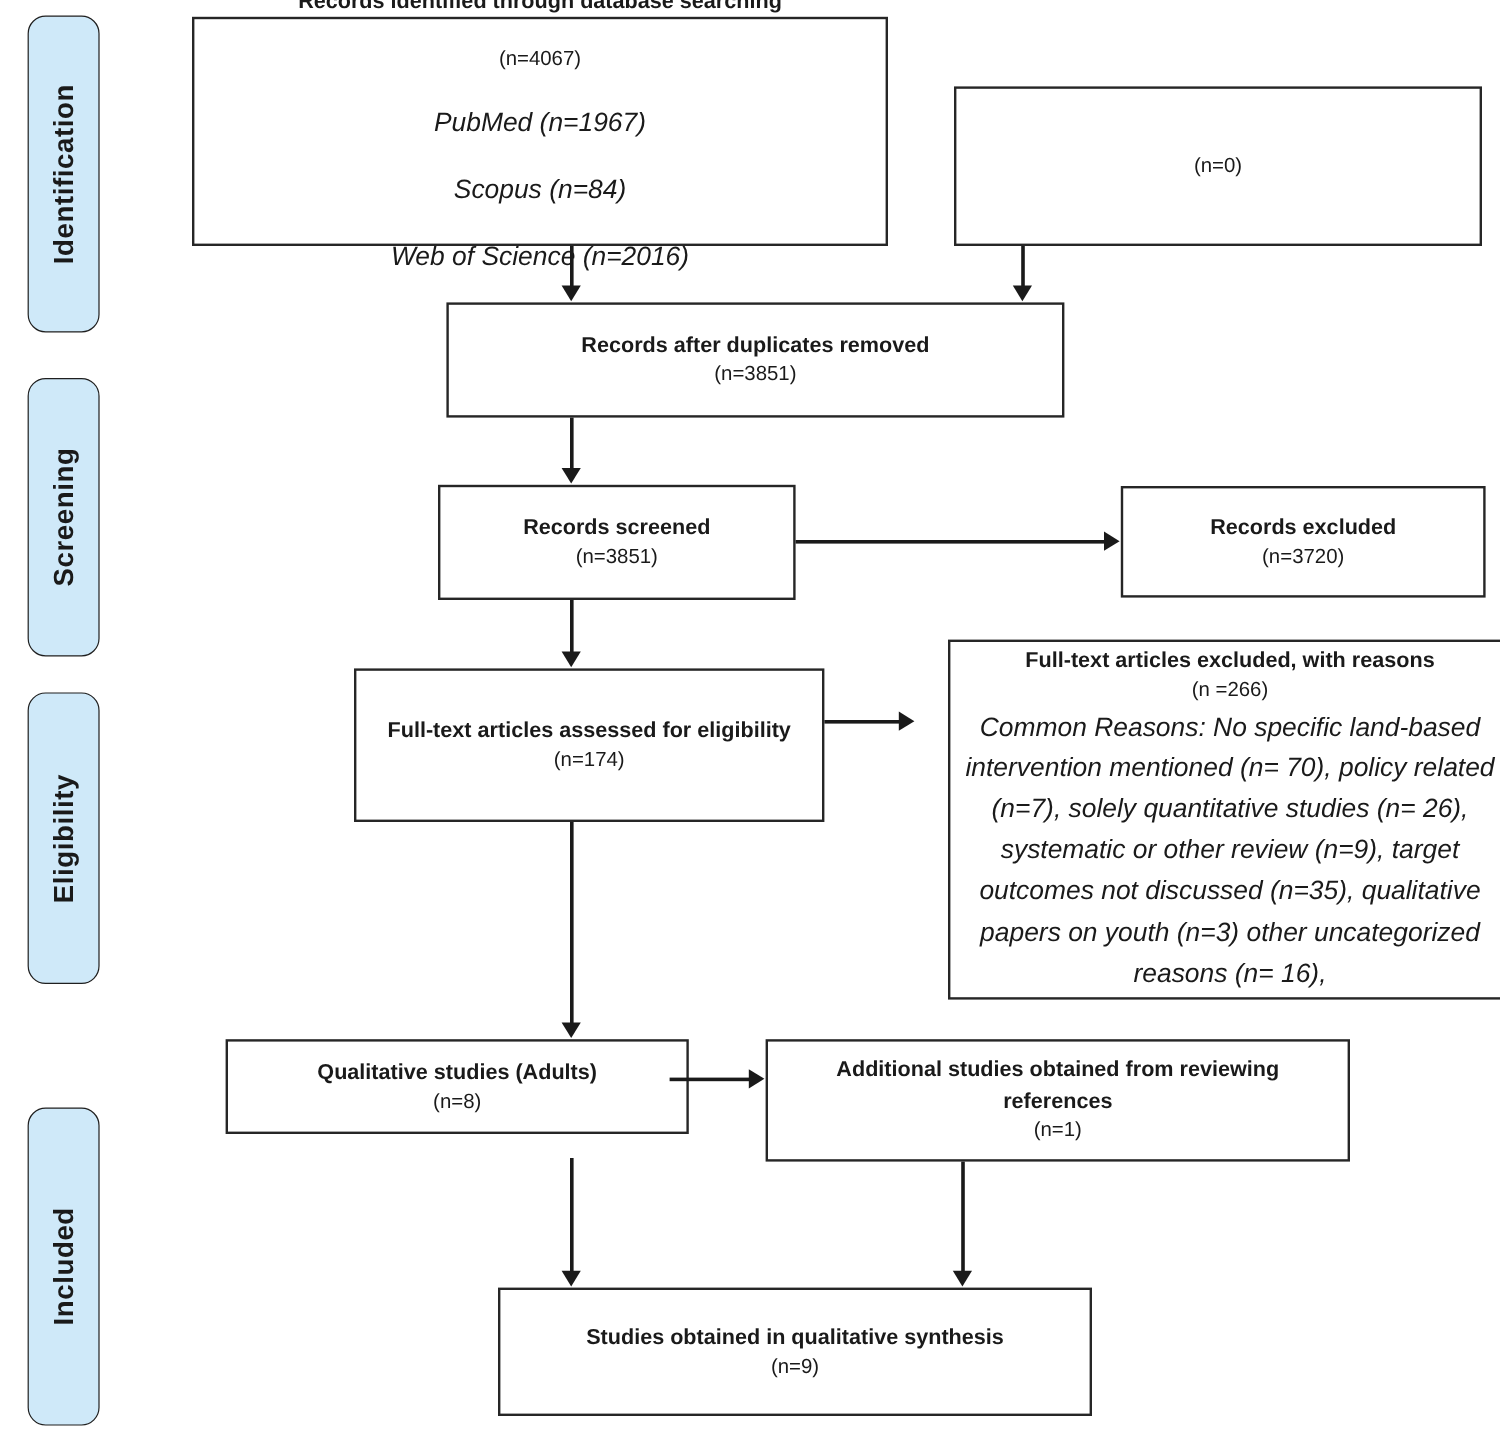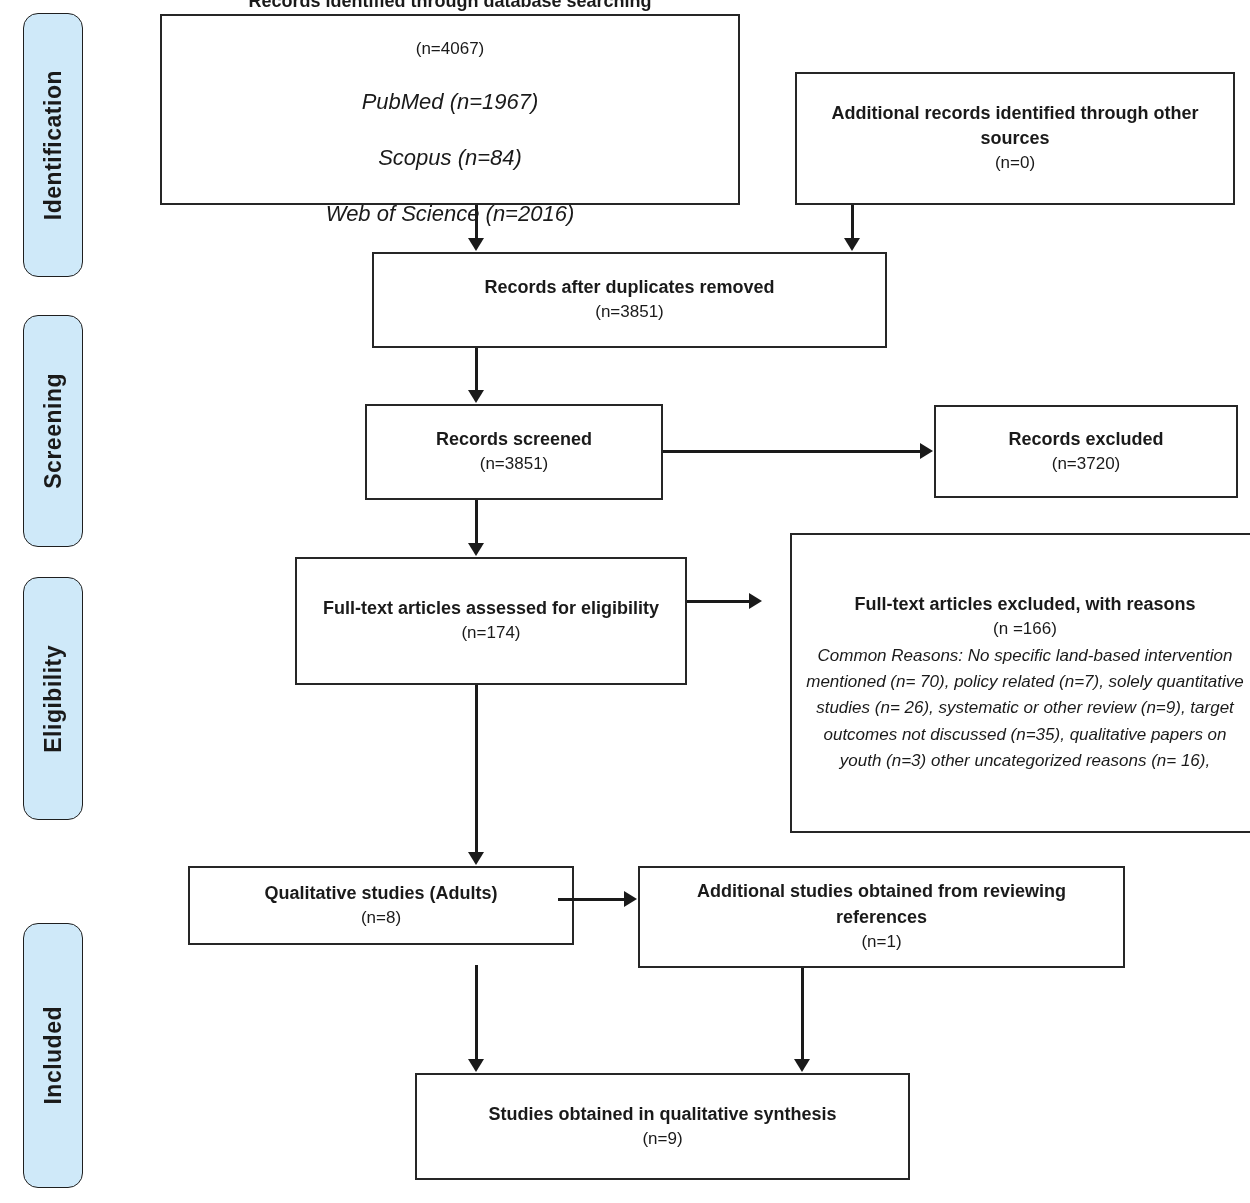--- a/index.html
+++ b/index.html
@@ -36,21 +36,21 @@
     border:2px solid #262626;
     box-sizing:border-box;
     display:flex;flex-direction:column;
     align-items:center;justify-content:center;
     text-align:center;
     padding:4px 10px;
   }
   .box .title{font-weight:bold;font-size:18px;line-height:1.4;}
   .box .count{font-size:17px;line-height:1.45;}
   .box .detail{font-style:italic;font-size:22px;line-height:1.5;}
-  .box .reasons{font-style:italic;font-size:17px;line-height:1.55;margin-top:1px;}
+  .box .reasons{font-style:italic;font-size:22px;line-height:1.55;margin-top:1px;}
   
   .arrow-v{position:absolute;width:2.5px;background:#1a1a1a;}
   .arrow-v::after{
     content:"";position:absolute;bottom:-12px;left:50%;
     transform:translateX(-50%);
     border:8px solid transparent;border-bottom:none;
     border-top:13px solid #1a1a1a;
   }
   .arrow-h{position:absolute;height:2.5px;background:#1a1a1a;}
   .arrow-h::after{
@@ -80,21 +80,20 @@
 
   <div class="box" style="left:160px;top:14px;width:580px;height:191px;gap:23px;">
     <div class="title">Records identified through database searching</div>
     <div class="count">(n=4067)</div>
     <div class="detail">PubMed (n=1967)</div>
     <div class="detail">Scopus (n=84)</div>
     <div class="detail">Web of Science (n=2016)</div>
   </div>
 
   <div class="box" style="left:795px;top:72px;width:440px;height:133px;">
-    <div class="title">Additional records identified through other sources</div>
     <div class="count">(n=0)</div>
   </div>
 
   <div class="box" style="left:372px;top:252px;width:515px;height:96px;">
     <div class="title">Records after duplicates removed</div>
     <div class="count">(n=3851)</div>
   </div>
 
   <div class="box" style="left:365px;top:404px;width:298px;height:96px;">
     <div class="title">Records screened</div>
@@ -106,21 +105,21 @@
     <div class="count">(n=3720)</div>
   </div>
 
   <div class="box" style="left:295px;top:557px;width:392px;height:128px;">
     <div class="title">Full-text articles assessed for eligibility</div>
     <div class="count">(n=174)</div>
   </div>
 
   <div class="box" style="left:763px;top:533px;width:470px;height:300px;margin-left:27px;">
     <div class="title">Full-text articles excluded, with reasons</div>
-    <div class="count">(n =166)</div>
+    <div class="count">(n =266)</div>
     <div class="reasons">Common Reasons: No specific land-based intervention mentioned (n= 70), policy related (n=7), solely quantitative studies (n= 26), systematic or other review (n=9), target outcomes not discussed (n=35), qualitative papers on youth (n=3) other uncategorized reasons (n= 16),</div>
   </div>
 
   <div class="box" style="left:188px;top:866px;width:386px;height:79px;">
     <div class="title">Qualitative studies (Adults)</div>
     <div class="count">(n=8)</div>
   </div>
 
   <div class="box" style="left:638px;top:866px;width:487px;height:102px;">
     <div class="title">Additional studies obtained from reviewing references</div>

